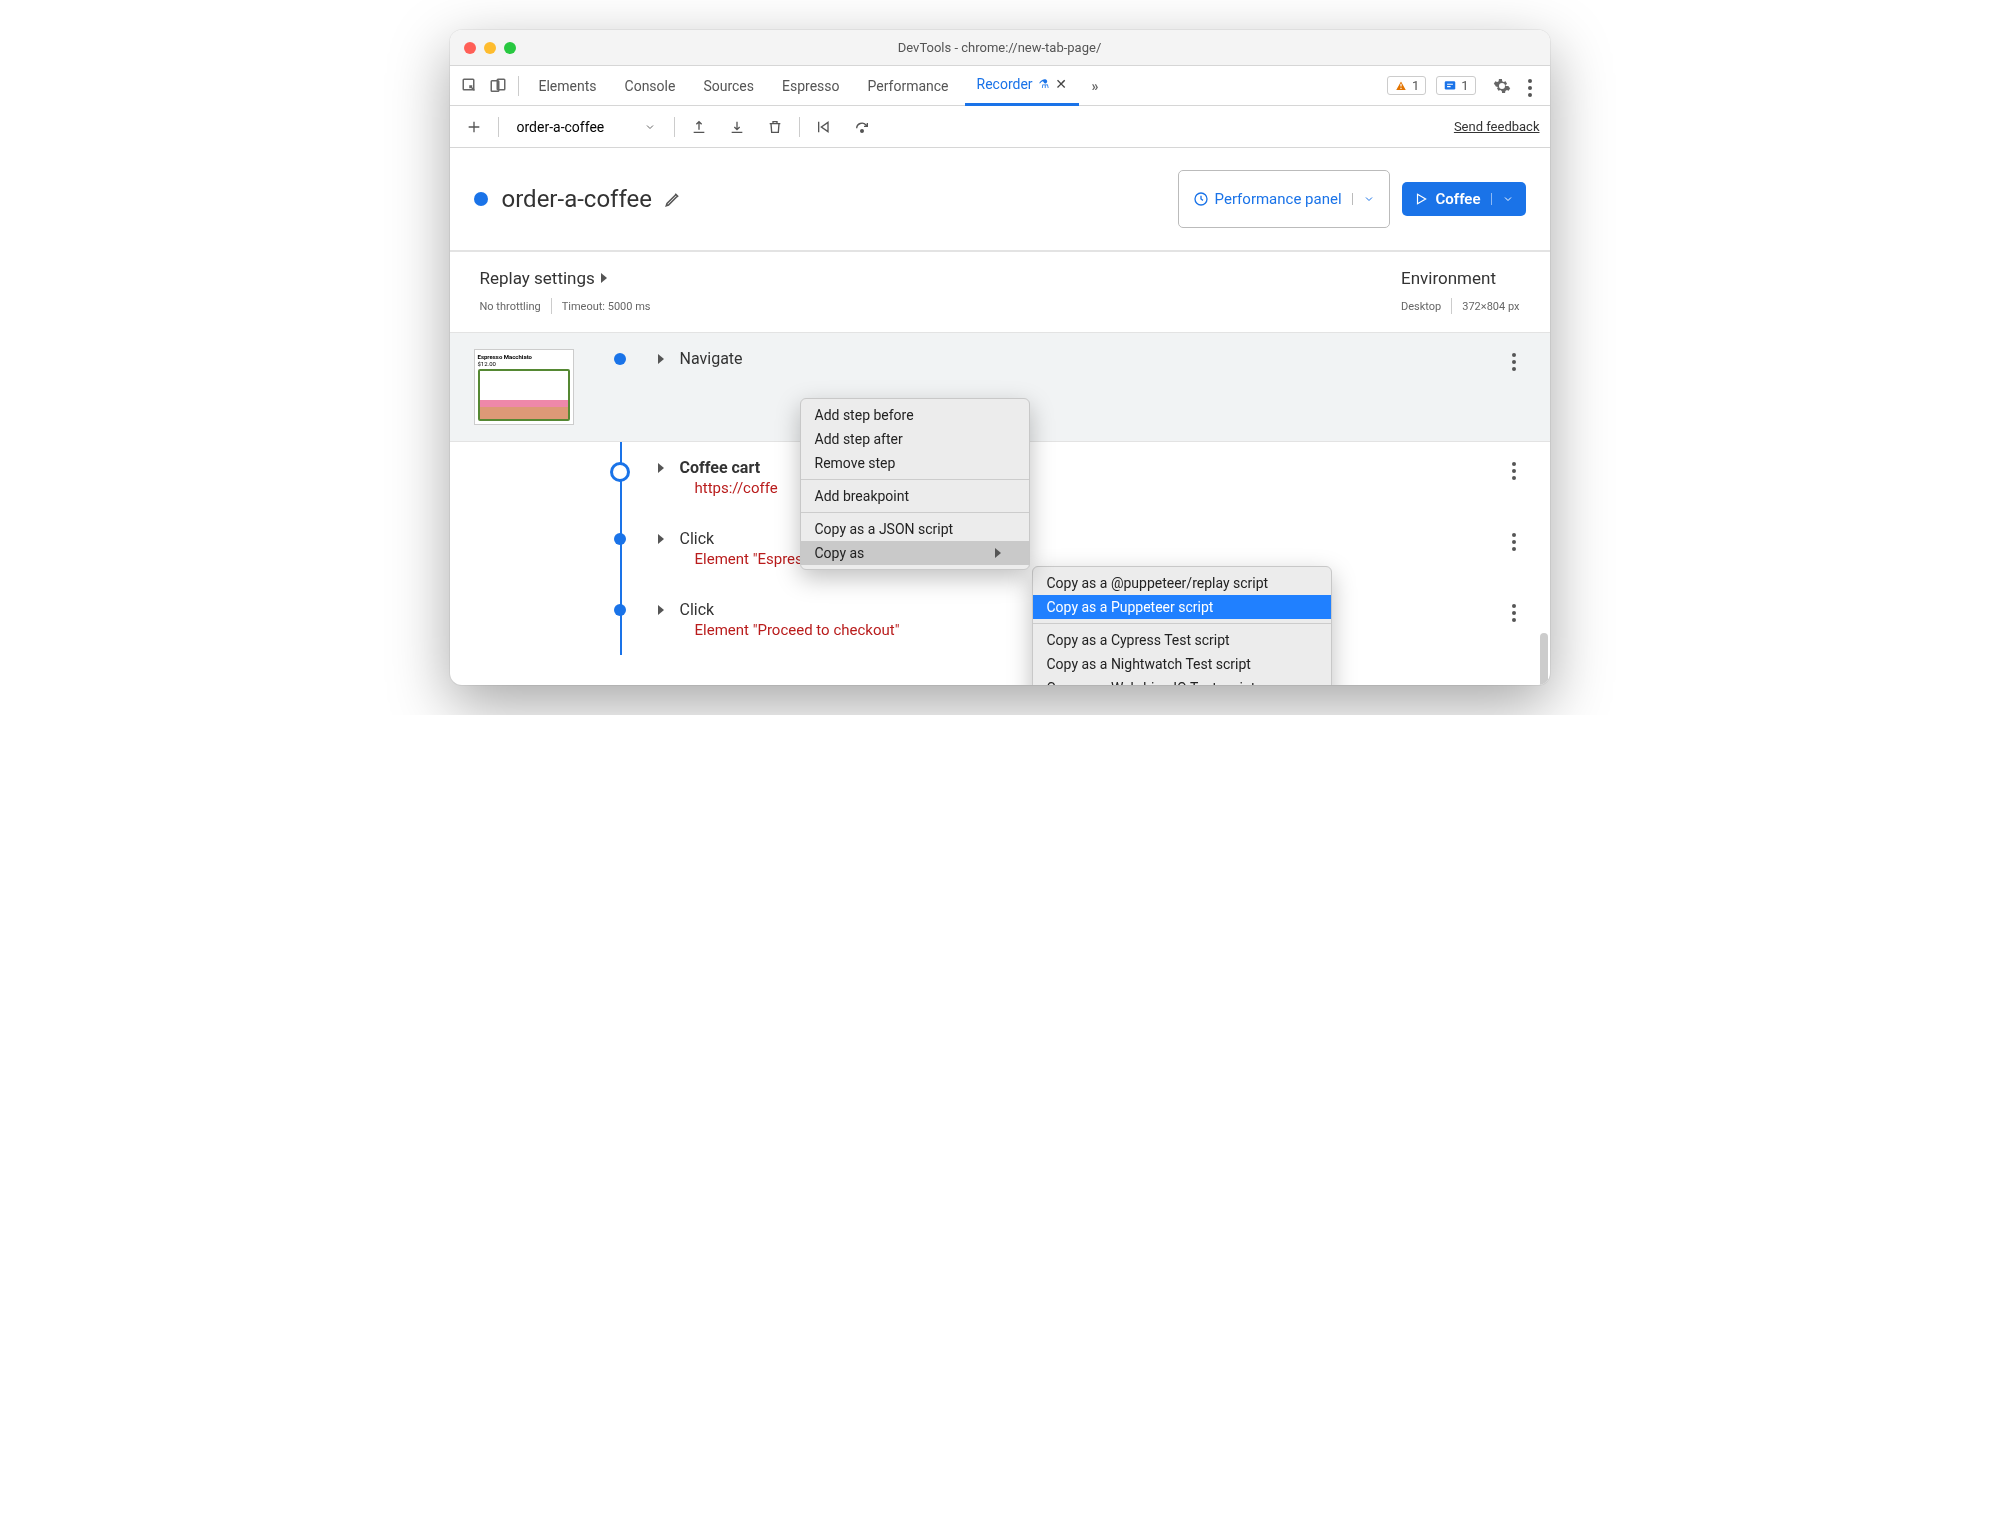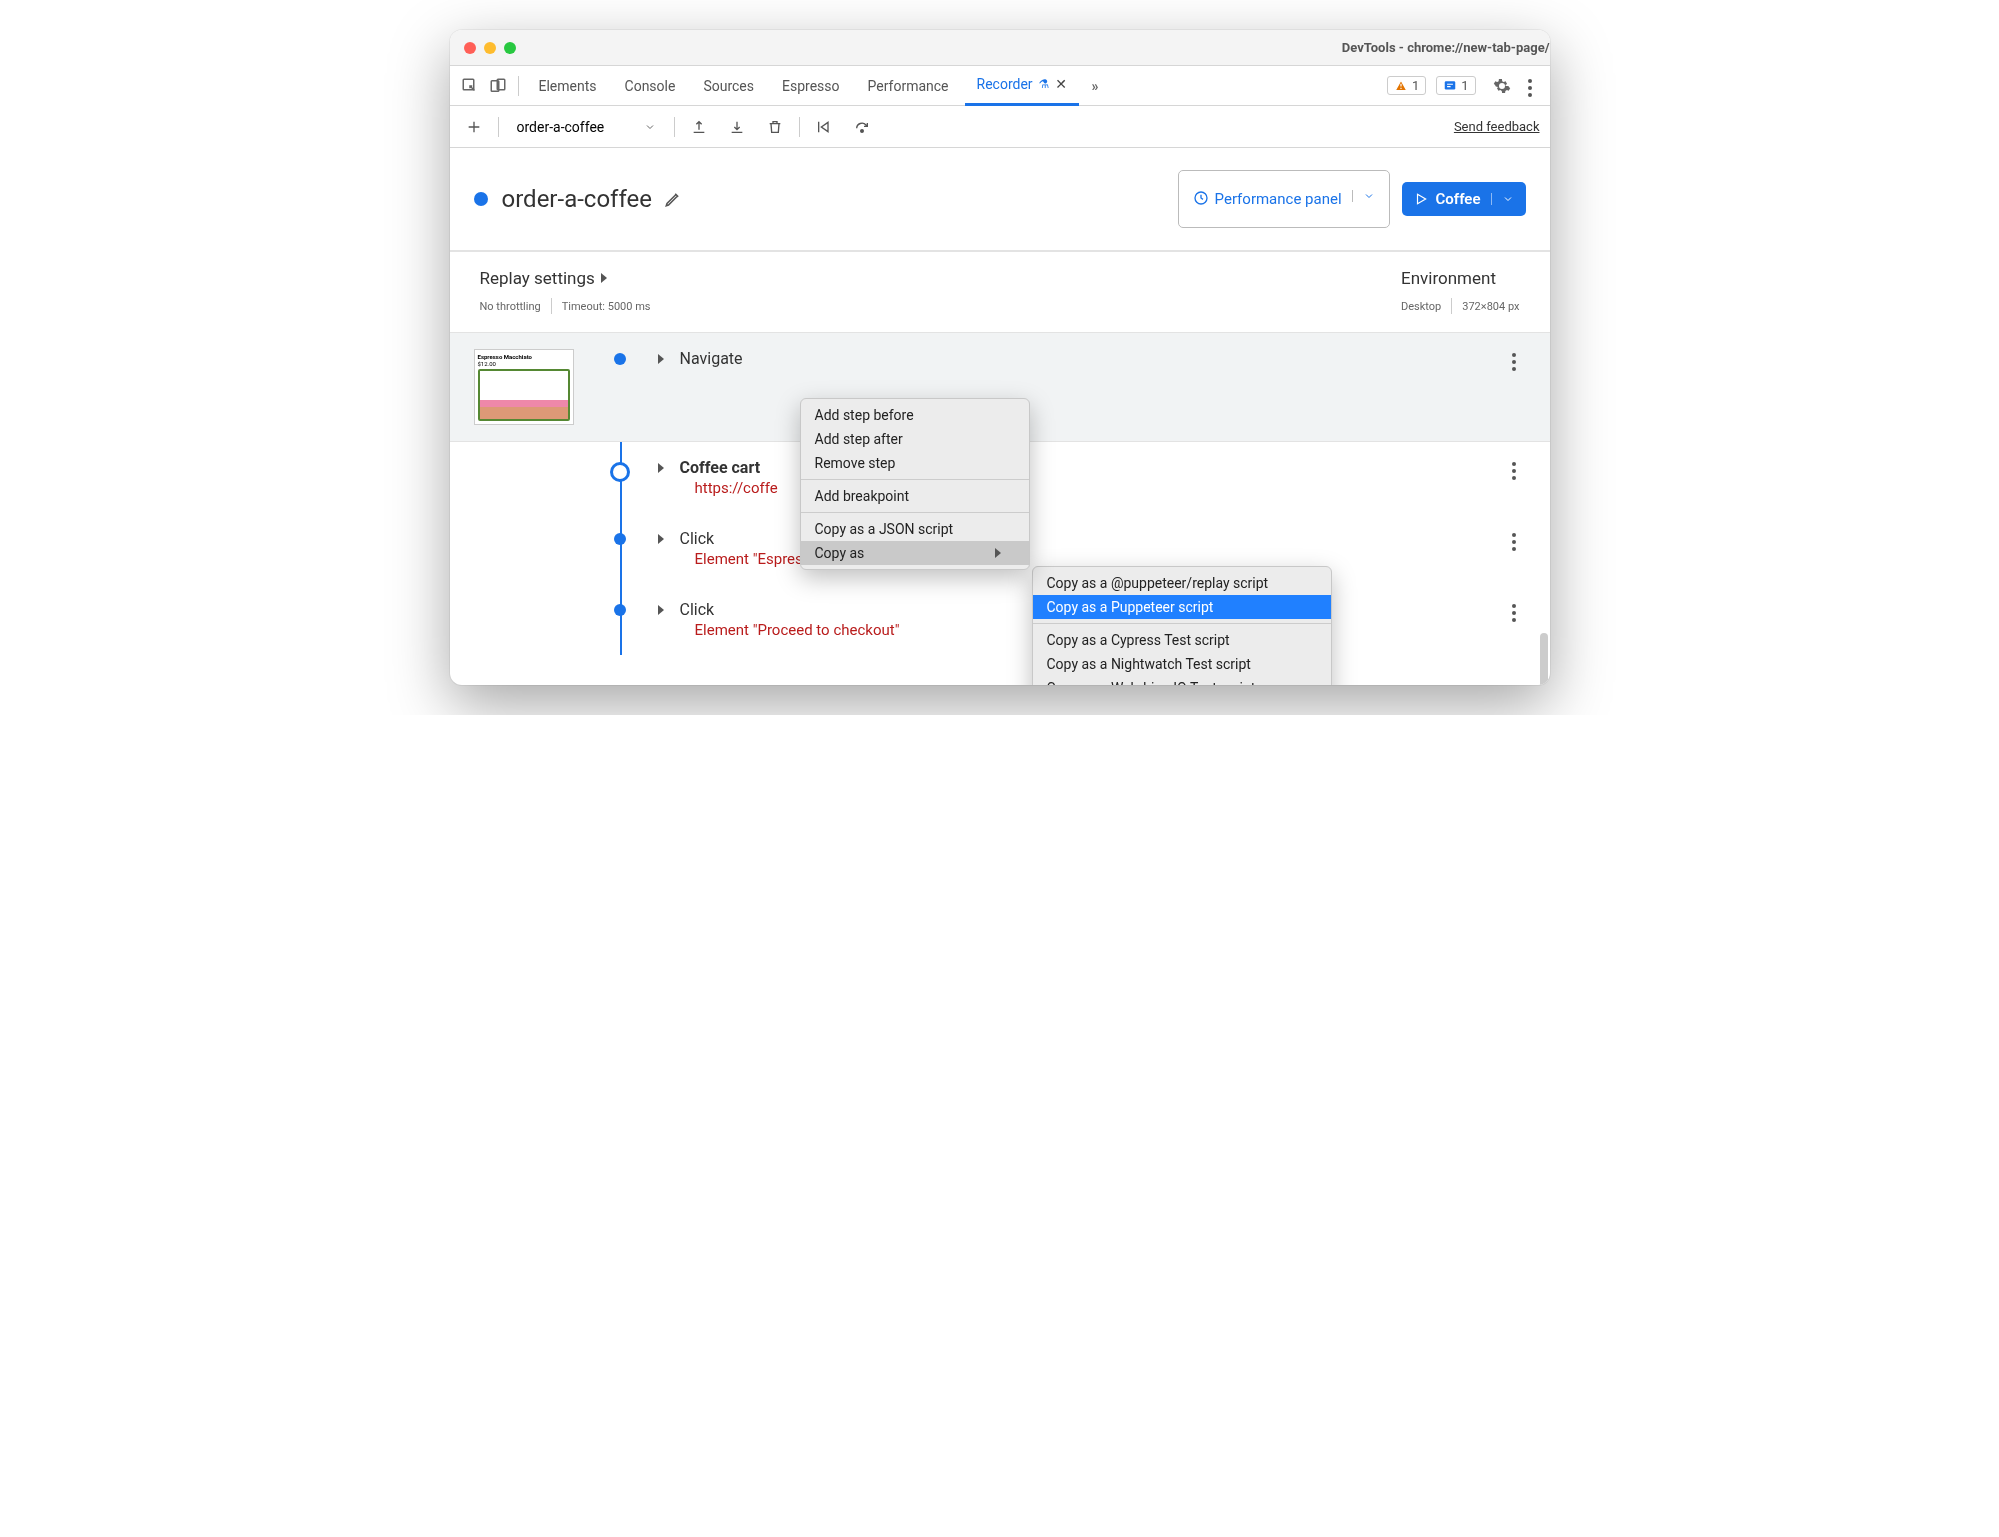--- a/index.html
+++ b/index.html
@@ -26,22 +26,22 @@
   padding: 0 14px;
   position: relative;
   border-bottom: 1px solid #d6d6d6;
 }
 .traffic { display: flex; gap: 8px; }
 .dot { width: 12px; height: 12px; border-radius: 50%; }
 .dot.red { background: #ff5f57; }
 .dot.yellow { background: #febc2e; }
 .dot.green { background: #28c840; }
 .titlebar-title {
-  position: absolute; left: 0; right: 0; text-align: right;
-  font-size: 13px; font-weight: 700; color: #555;
+  position: absolute; left: 0; right: 0; text-align: center;
+  font-size: 13px; font-weight: 400; color: #555;
 }
 
 .tabstrip {
   height: 40px;
   display: flex;
   align-items: center;
   border-bottom: 1px solid #d6d6d6;
   padding: 0 8px;
   gap: 4px;
   font-size: 14px;
@@ -77,21 +77,21 @@
 .header-row {
   padding: 22px 24px;
   display: flex;
   align-items: center;
   border-bottom: 2px solid #e3e3e3;
 }
 .rec-dot { width: 14px; height: 14px; border-radius: 50%; background: #1a73e8; margin-right: 14px; }
 .rec-title { font-size: 24px; color: #333; margin-right: 12px; }
 .pencil { color: #555; cursor: pointer; }
 .btn-outline {
-  display: flex; align-items: flex-start; gap: 6px;
+  display: flex; align-items: center; gap: 6px;
   border: 1px solid #bbb; border-radius: 5px;
   padding: 19px 14px; font-size: 15px; color: #1a73e8;
   cursor: pointer;
 }
 .btn-split-arrow { border-left: 1px solid #bbb; padding-left: 10px; margin-left: 4px; }
 .btn-primary {
   display: flex; align-items: center; gap: 8px;
   background: #1a73e8; color: #fff;
   border-radius: 5px; padding: 8px 12px; font-size: 15px; font-weight: 600;
   cursor: pointer; margin-left: 12px;

